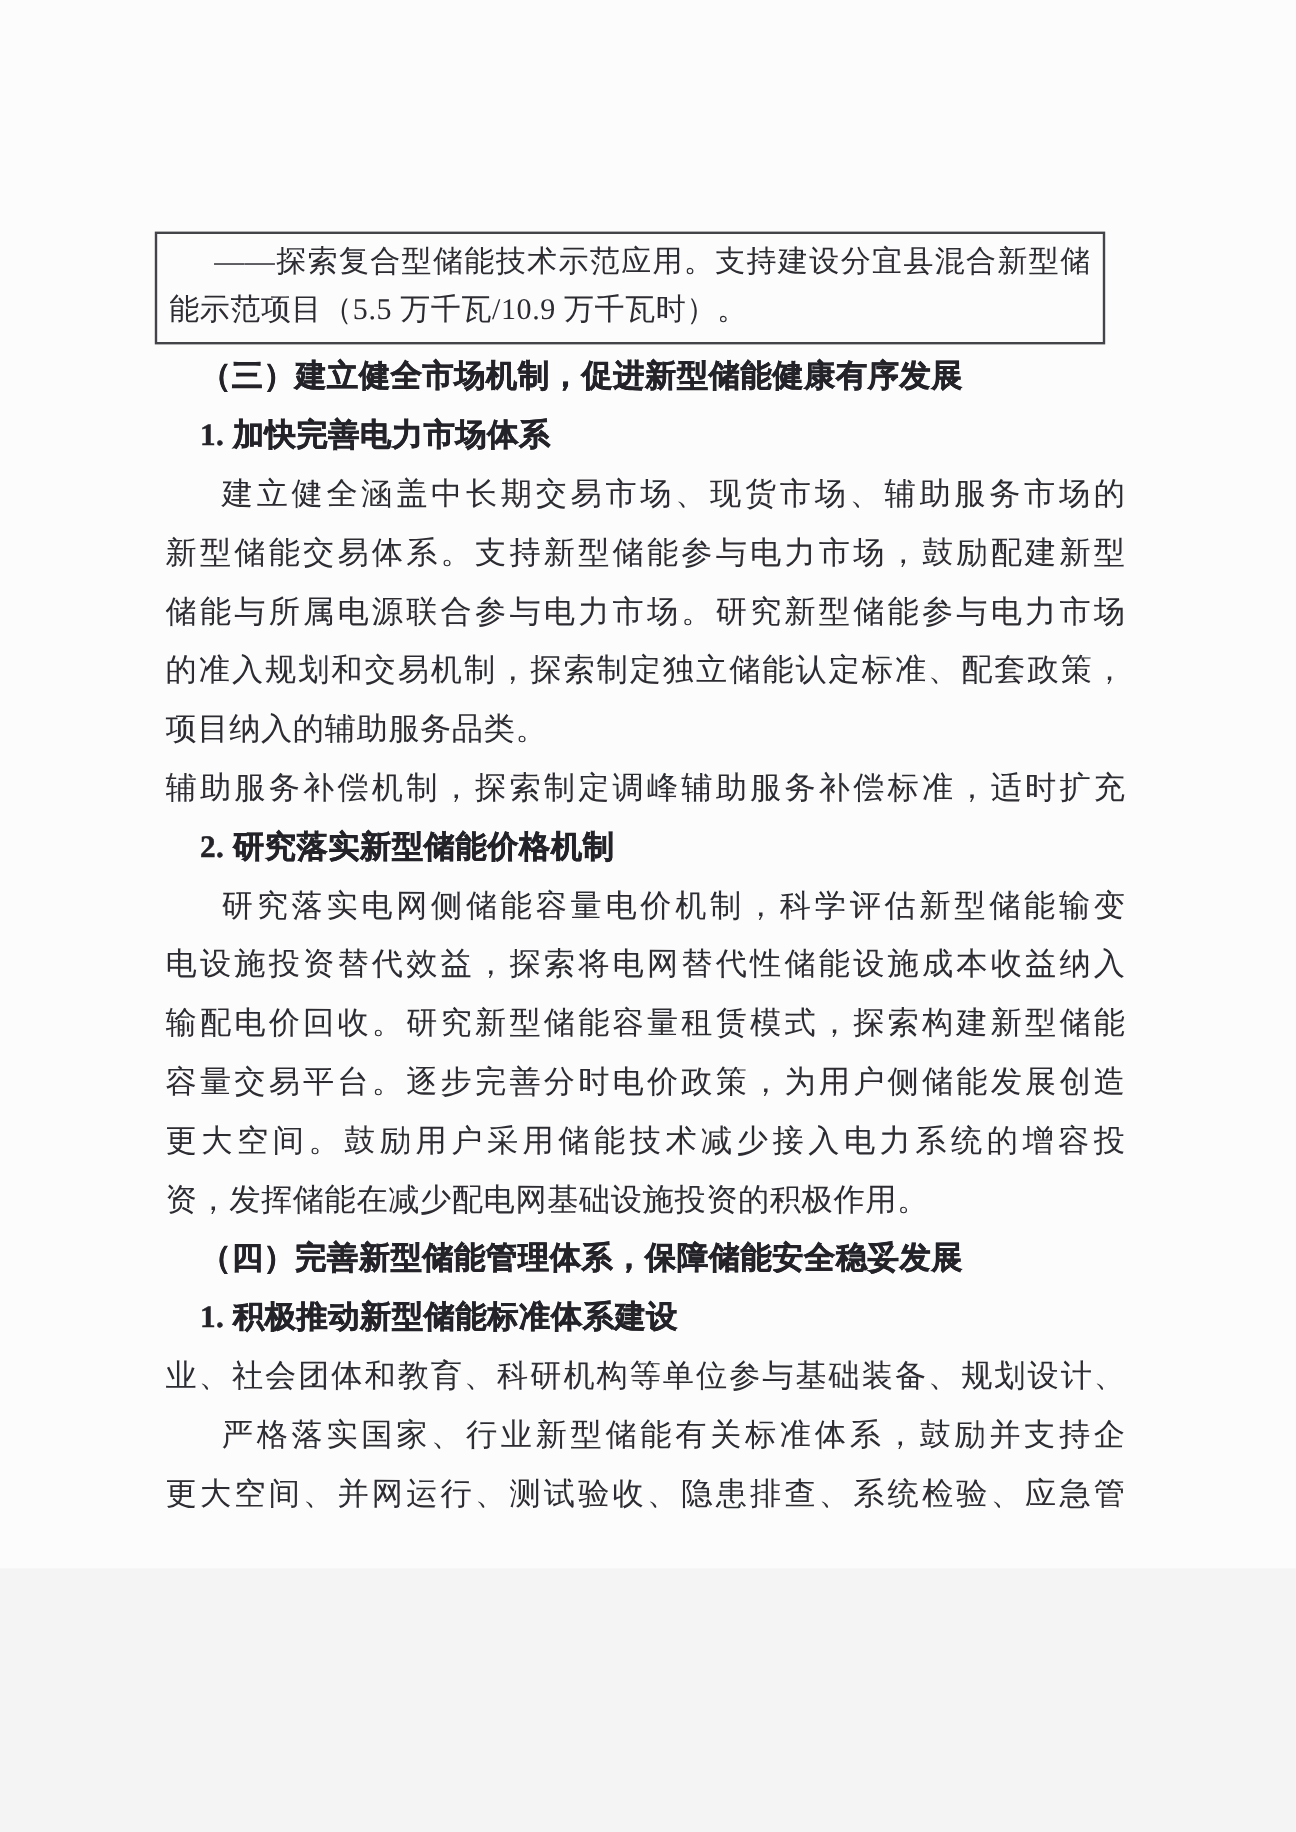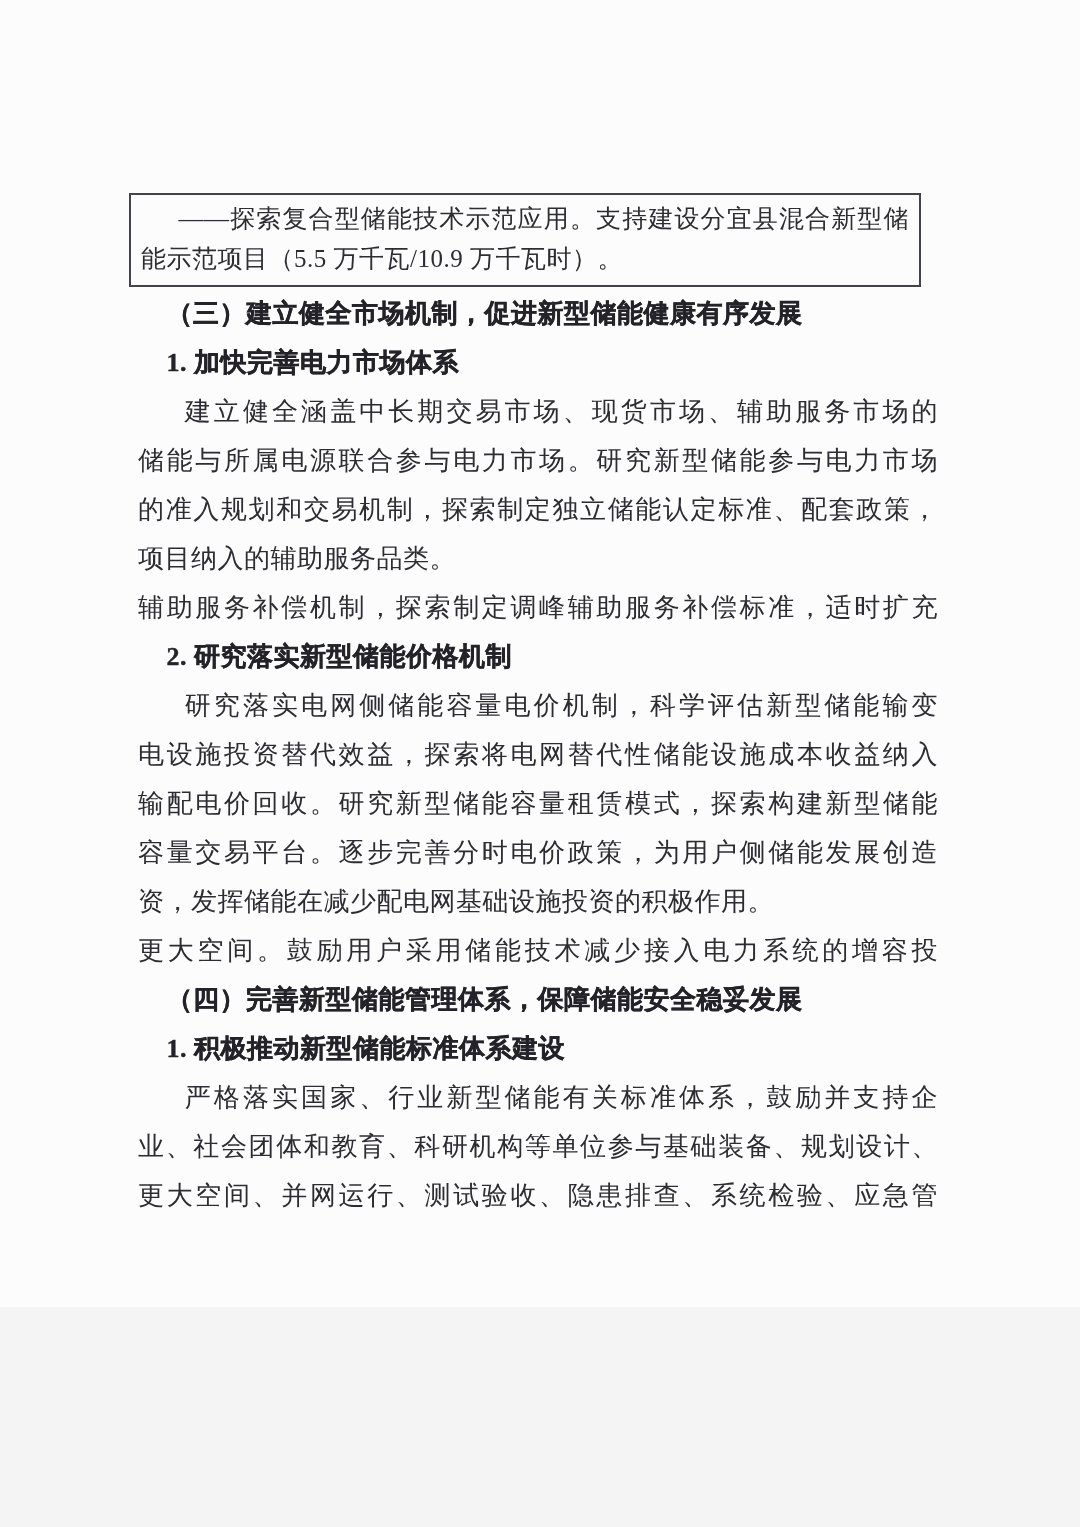--- a/index.html
+++ b/index.html
@@ -69,34 +69,35 @@
 
     <div class="boxed-note">
       <div class="line fill indent-box">——探索复合型储能技术示范应用。支持建设分宜县混合新型储</div>
       <div class="line">能示范项目（5.5 万千瓦/10.9 万千瓦时）。</div>
     </div>
 
     <div id="content-lines">
         <div class="line h3">（三）建立健全市场机制，促进新型储能健康有序发展</div>
         <div class="line h4">1. 加快完善电力市场体系</div>
         <div class="line body fill indent">建立健全涵盖中长期交易市场、现货市场、辅助服务市场的</div>
+        <div class="line body fill">新型储能交易体系。支持新型储能参与电力市场，鼓励配建新型</div>
         <div class="line body fill">储能与所属电源联合参与电力市场。研究新型储能参与电力市场</div>
         <div class="line body fill">的准入规划和交易机制，探索制定独立储能认定标准、配套政策，</div>
         <div class="line body">项目纳入的辅助服务品类。</div>
         <div class="line body fill">辅助服务补偿机制，探索制定调峰辅助服务补偿标准，适时扩充</div>
         <div class="line h4">2. 研究落实新型储能价格机制</div>
         <div class="line body fill indent">研究落实电网侧储能容量电价机制，科学评估新型储能输变</div>
         <div class="line body fill">电设施投资替代效益，探索将电网替代性储能设施成本收益纳入</div>
         <div class="line body fill">输配电价回收。研究新型储能容量租赁模式，探索构建新型储能</div>
         <div class="line body fill">容量交易平台。逐步完善分时电价政策，为用户侧储能发展创造</div>
+        <div class="line body fill">更大空间。鼓励用户采用储能技术减少接入电力系统的增容投</div>
         <div class="line body">资，发挥储能在减少配电网基础设施投资的积极作用。</div>
-        <div class="line body fill">更大空间。鼓励用户采用储能技术减少接入电力系统的增容投</div>
         <div class="line h3">（四）完善新型储能管理体系，保障储能安全稳妥发展</div>
         <div class="line h4">1. 积极推动新型储能标准体系建设</div>
+        <div class="line body fill">业、社会团体和教育、科研机构等单位参与基础装备、规划设计、</div>
         <div class="line body fill indent">严格落实国家、行业新型储能有关标准体系，鼓励并支持企</div>
-        <div class="line body fill">业、社会团体和教育、科研机构等单位参与基础装备、规划设计、</div>
         <div class="line body fill">更大空间、并网运行、测试验收、隐患排查、系统检验、应急管</div>
       </div>
 
   </div>
 
   <div class="page-number">— 11 —</div>
 </div>
 
 </body></html>

